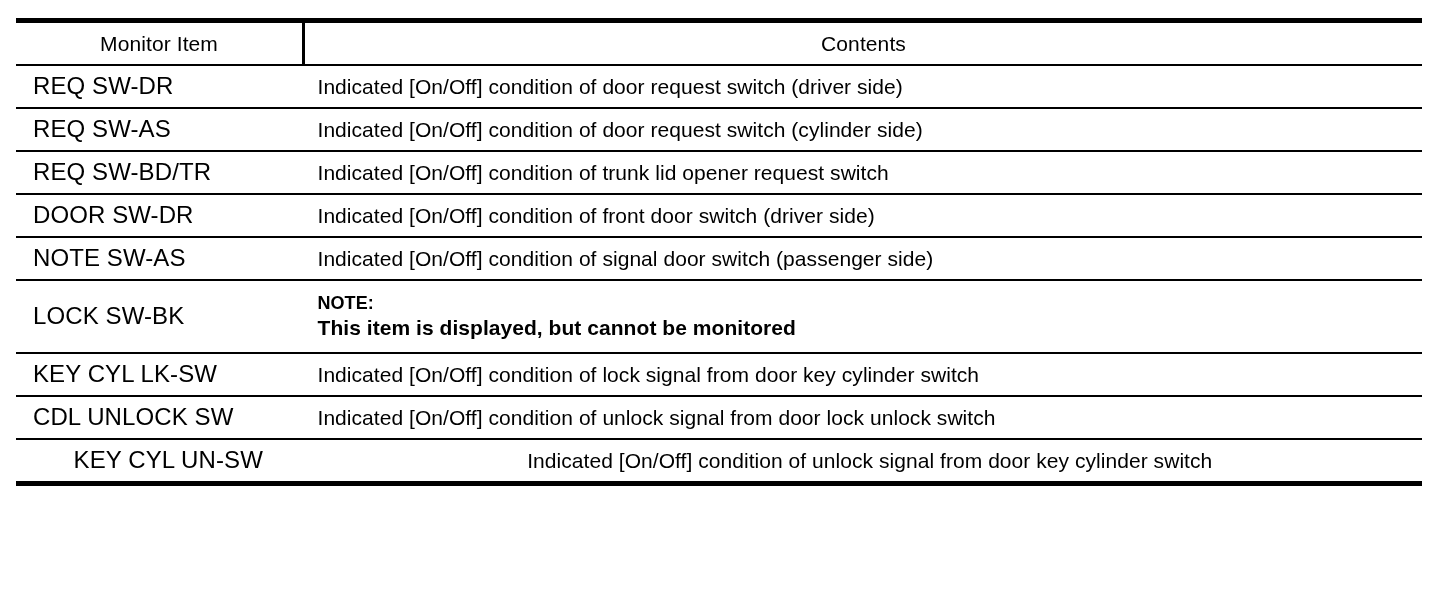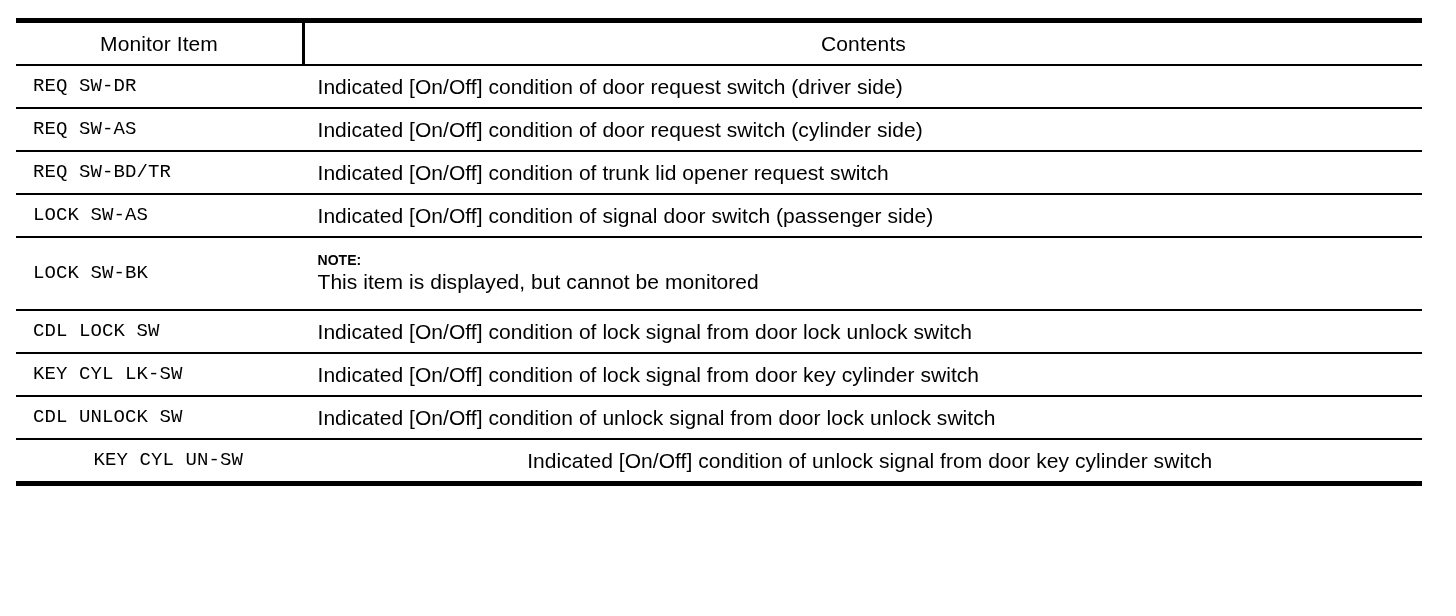--- a/index.html
+++ b/index.html
@@ -61,27 +61,26 @@
 
   th.col-item, th.col-contents {
     text-align: center;
     font-size: 21px;
     height: 41px;
     line-height: 41px;
     letter-spacing: 0.1px;
   }
 
   td.cell-item {
-    font-size: 19px;
+    font-size: 24px;
     padding-left: 17px;
     height: 41px;
     line-height: 1.2;
     letter-spacing: 0.1px;
     white-space: nowrap;
-    font-family: Liberation Mono, monospace;
   }
 
   td.cell-contents {
     font-size: 21px;
     padding-left: 14px;
     height: 41px;
     line-height: 1.2;
     letter-spacing: 0.05px;
     white-space: nowrap;
   }
@@ -89,26 +88,26 @@
   tr.row-note td.cell-item,
   tr.row-note td.cell-contents {
     height: 71px;
   }
 
   .note-block {
     padding: 2px 0 3px 0;
   }
   .note-title {
     font-weight: bold;
-    font-size: 14px;
+    font-size: 18px;
     line-height: 1.25;
     display: block;
   }
   .note-body {
-    font-weight: normal;
+    font-weight: bold;
     font-size: 21px;
     line-height: 1.25;
     display: block;
   }
 </style>
 </head>
 <body>
 
 <div class="page">
   <table class="monitor-table">
@@ -128,42 +127,42 @@
       <tr>
         <td class="cell-item">REQ SW-AS</td>
         <td class="cell-contents">Indicated [On/Off] condition of door request switch (cylinder side)</td>
       </tr>
 
       <tr>
         <td class="cell-item">REQ SW-BD/TR</td>
         <td class="cell-contents">Indicated [On/Off] condition of trunk lid opener request switch</td>
       </tr>
 
+      <tr>
+        <td class="cell-item">DOOR SW-DR</td>
+        <td class="cell-contents">Indicated [On/Off] condition of front door switch (driver side)</td>
+      </tr>
 
       <tr>
-        <td class="cell-item">LOCK SW-AS</td>
+        <td class="cell-item">NOTE SW-AS</td>
         <td class="cell-contents">Indicated [On/Off] condition of signal door switch (passenger side)</td>
       </tr>
 
 
 
       <tr class="row-note">
         <td class="cell-item">LOCK SW-BK</td>
         <td class="cell-contents">
           <span class="note-block">
             <span class="note-title">NOTE:</span>
             <span class="note-body">This item is displayed, but cannot be monitored</span>
           </span>
         </td>
       </tr>
 
-      <tr>
-        <td class="cell-item">CDL LOCK SW</td>
-        <td class="cell-contents">Indicated [On/Off] condition of lock signal from door lock unlock switch</td>
-      </tr>
 
       <tr>
         <td class="cell-item">KEY CYL LK-SW</td>
         <td class="cell-contents">Indicated [On/Off] condition of lock signal from door key cylinder switch</td>
       </tr>
 
       <tr>
         <td class="cell-item">CDL UNLOCK SW</td>
         <td class="cell-contents">Indicated [On/Off] condition of unlock signal from door lock unlock switch</td>
       </tr>

